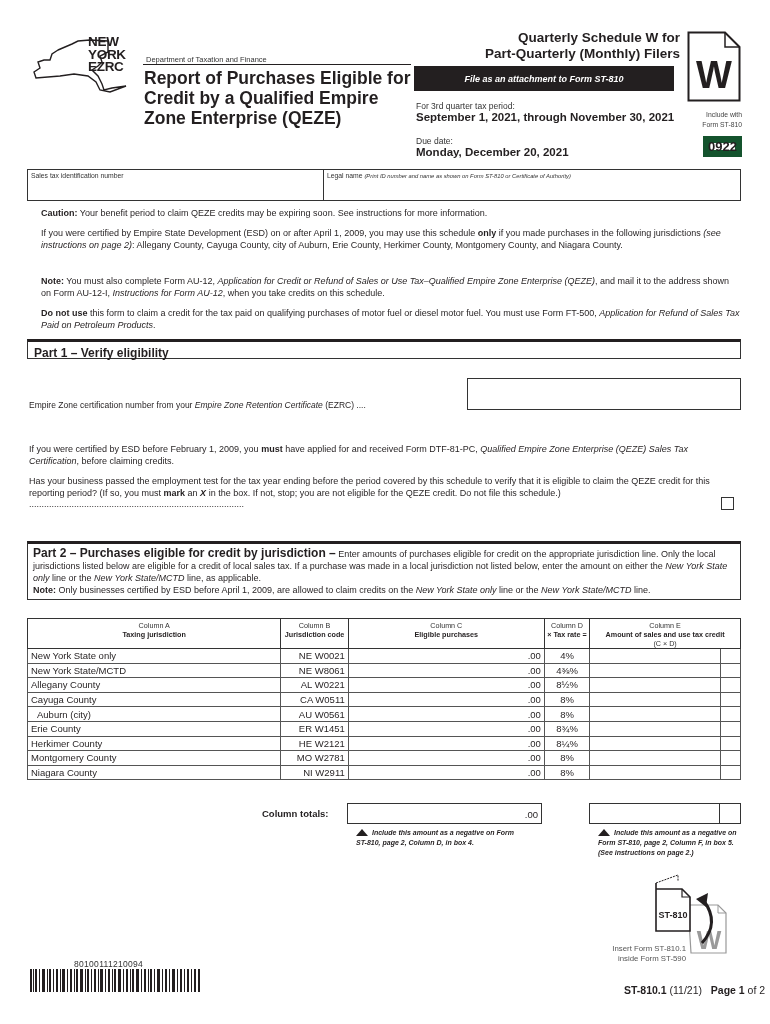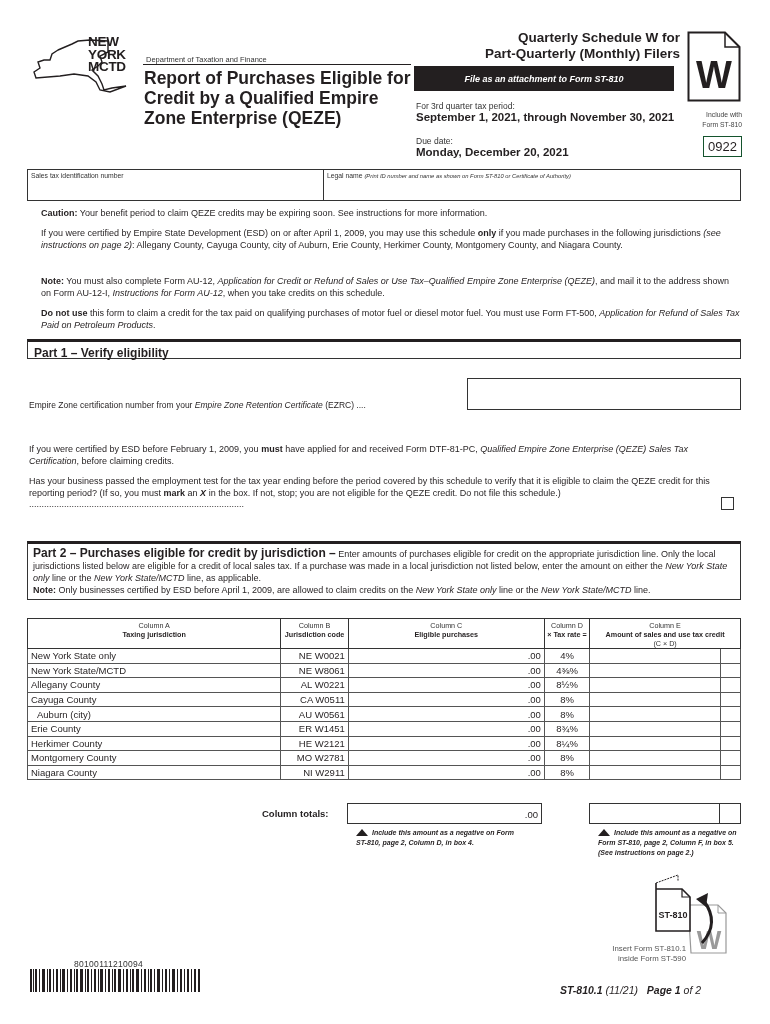--- a/index.html
+++ b/index.html
@@ -15,21 +15,21 @@
   .dept-rule { left: 143px; top: 64px; width: 268px; border-top: 1.5px solid #231f20; }
   .title { left: 144px; top: 68px; font-size: 17.5px; font-weight: bold; line-height: 20px; width: 280px; }
   .sched-title { left: 440px; top: 30px; width: 240px; text-align: right; font-weight: bold; font-size: 13.5px; line-height: 16px; }
   .attach-bar { left: 414px; top: 66px; width: 260px; height: 25px; background: #231f20; color: #fff; font-size: 9px; font-weight: bold; font-style: italic; display: flex; align-items: center; justify-content: center; }
   .period-label { left: 416px; top: 101px; font-size: 8.5px; color: #333; }
   .period-value { left: 416px; top: 111px; font-size: 11.5px; font-weight: bold; }
   .due-label { left: 416px; top: 136px; font-size: 8.5px; color: #333; }
   .due-value { left: 416px; top: 146px; font-size: 11.5px; font-weight: bold; }
   .w-icon { left: 687px; top: 31px; width: 54px; height: 71px; }
   .include-with { left: 688px; top: 110px; width: 54px; text-align: right; font-size: 6.8px; color: #444; line-height: 10px; }
-  .code-box { left: 703px; top: 136px; width: 39px; height: 21px; border: 1px solid #14532d; font-weight: normal; font-size: 13px; display: flex; align-items: center; justify-content: center; }
+  .code-box { left: 703px; top: 136px; width: 39px; height: 21px; border: 7px solid #14532d; font-weight: bold; font-size: 13px; display: flex; align-items: center; justify-content: center; }
 
   .id-row { left: 27px; top: 169px; width: 714px; height: 32px; border: 1px solid #333; display: flex; }
   .id-cell { height: 100%; font-size: 6.8px; padding: 2px 3px; color: #333; }
   .id-cell.left { width: 296px; border-right: 1px solid #333; }
   .id-cell.right { flex: 1; }
   .id-cell i { font-size: 5.8px; }
 
   .para { left: 41px; width: 700px; font-size: 9px; line-height: 11.5px; }
   .para b { font-weight: bold; }
 
@@ -62,33 +62,33 @@
   .totals-box-e div:last-child { width: 20px; }
   .note { font-size: 7px; font-weight: bold; font-style: italic; line-height: 10px; }
   .note-c { left: 356px; top: 828px; width: 170px; }
   .note-e { left: 598px; top: 828px; width: 146px; }
   .tri { display: inline-block; width: 0; height: 0; border-left: 6px solid transparent; border-right: 6px solid transparent; border-bottom: 7px solid #231f20; margin-right: 4px; vertical-align: -1px; }
 
   .insert-graphic { left: 648px; top: 873px; width: 100px; height: 100px; }
   .insert-text { left: 588px; top: 944px; width: 98px; text-align: right; font-size: 7.8px; color: #555; line-height: 10px; }
   .barcode-num { left: 74px; top: 959px; font-size: 8.5px; color: #333; letter-spacing: 0.3px; }
   .barcode { left: 30px; top: 969px; width: 170px; height: 23px; }
-  .footer { left: 560px; top: 984px; font-size: 10.5px; font-style: italic; }
+  .footer { left: 624px; top: 984px; font-size: 10.5px; }
   .footer b { font-weight: bold; }
 </style>
 </head>
 <body>
 
 <svg class="abs nys-logo" viewBox="0 0 110 62">
   <path d="M28 18 L42 12 L48 9 L60 8 L78 9 L78 20 L70 24 L72 30 L68 34 L62 38 L68 44 L72 52 L74 58 L82 56 L96 54 L80 60 L70 58 L66 50 L58 44 L44 42 L30 44 L6 46 L4 40 L10 36 L8 30 L14 28 L20 28 L22 22 Z" fill="none" stroke="#231f20" stroke-width="1.4"></path>
 </svg>
 <div class="abs nys-text">
   <div>NEW</div>
   <div>YORK</div>
-  <div>MCTD</div>
+  <div>EZRC</div>
 </div>
 <div class="abs dept">Department of Taxation and Finance</div>
 <div class="abs dept-rule"></div>
 <div class="abs title">
   <div>Report of Purchases Eligible for</div>
   <div>Credit by a Qualified Empire</div>
   <div>Zone Enterprise (QEZE)</div>
 </div>
 <div class="abs sched-title">
   <div>Quarterly Schedule W for</div>

